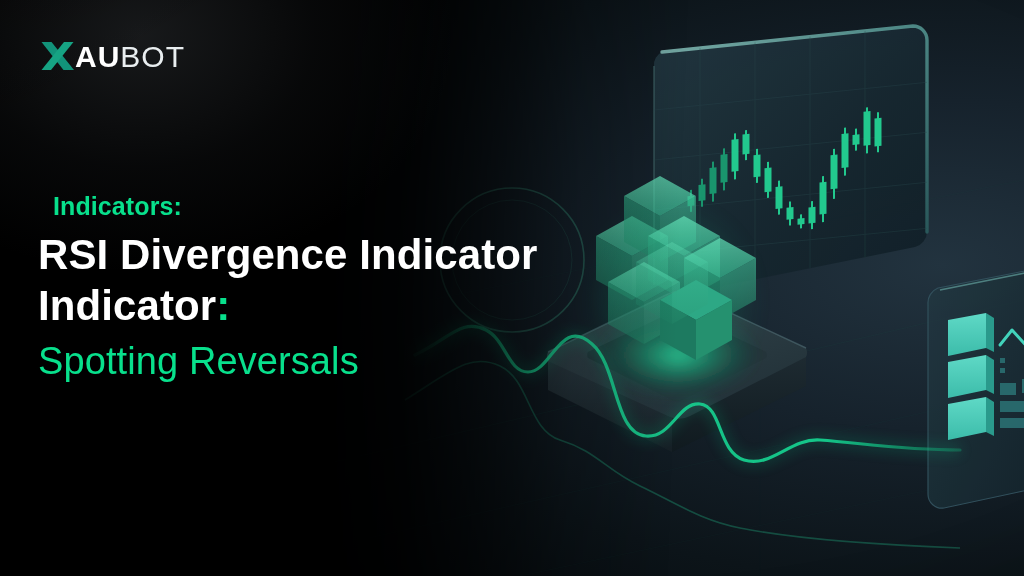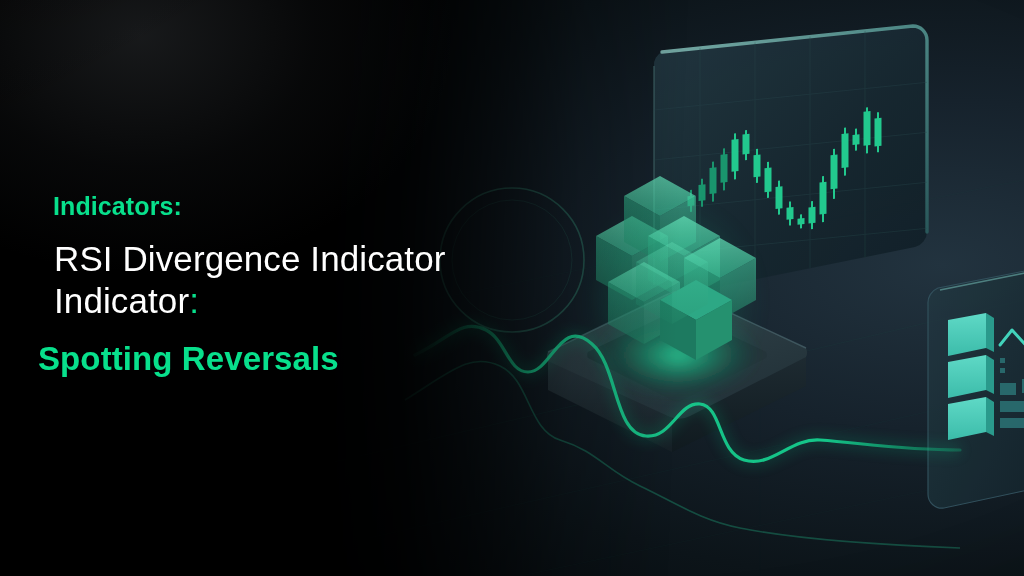--- a/index.html
+++ b/index.html
@@ -61,26 +61,26 @@
   
   #headline{
     position:absolute;left:38px;top:192px;
     width:520px;
   }
   .eyebrow{
     font-size:25px;font-weight:bold;line-height:1.18;
     color:#08e08c;margin:0 0 7px 15px;letter-spacing:.1px;
   }
   .title{
-    font-size:35px;font-weight:normal;line-height:1.22;
-    color:#ffffff;margin:16px;letter-spacing:.1px;
+    font-size:42px;font-weight:bold;line-height:1.22;
+    color:#ffffff;margin:0;letter-spacing:.1px;
   }
   .title .accent{color:#08e08c;}
   .subtitle{
-    font-size:33px;font-weight:bold;line-height:1.22;
+    font-size:38px;font-weight:normal;line-height:1.22;
     color:#08e08c;margin:7px 0 0 0;letter-spacing:.1px;
   }
 </style>
 </head>
 <body>
 
 <div id="banner">
 
   <div class="bg-base"></div>
 
@@ -340,20 +340,29 @@
         <path d="M405,400 C450,372 470,352 500,366 C530,380 528,430 560,440 C596,451 606,470 640,486
                  C676,503 700,520 740,528 C800,540 880,545 960,548" fill="none" stroke="#1c8f6d" stroke-width="1.6" opacity=".45"></path>
       </g>
     </svg>
   </div>
 
   <div class="bg-leftfade"></div>
   <div class="bg-topglow"></div>
   <div class="bg-vignette"></div>
 
+  <div id="logo">
+    <svg class="mark" viewBox="0 0 40 40">
+      <path d="M3.5,6 L13.5,6 L36,34 L25.5,34 Z" fill="#12937a"></path>
+      <path d="M35.5,6 L26,6 L3.5,34 L13,34 Z" fill="#16a383"></path>
+    </svg>
+    <span class="word">
+      <span class="w1">AU</span><span class="w2">BOT</span>
+    </span>
+  </div>
 
   <div id="headline">
     <p class="eyebrow">Indicators:</p>
     <h1 class="title"><span>RSI Divergence Indicator</span><br><span>Indicator</span><span class="accent">:</span></h1>
     <p class="subtitle">Spotting Reversals</p>
   </div>
 
 </div>
 
 </body></html>

